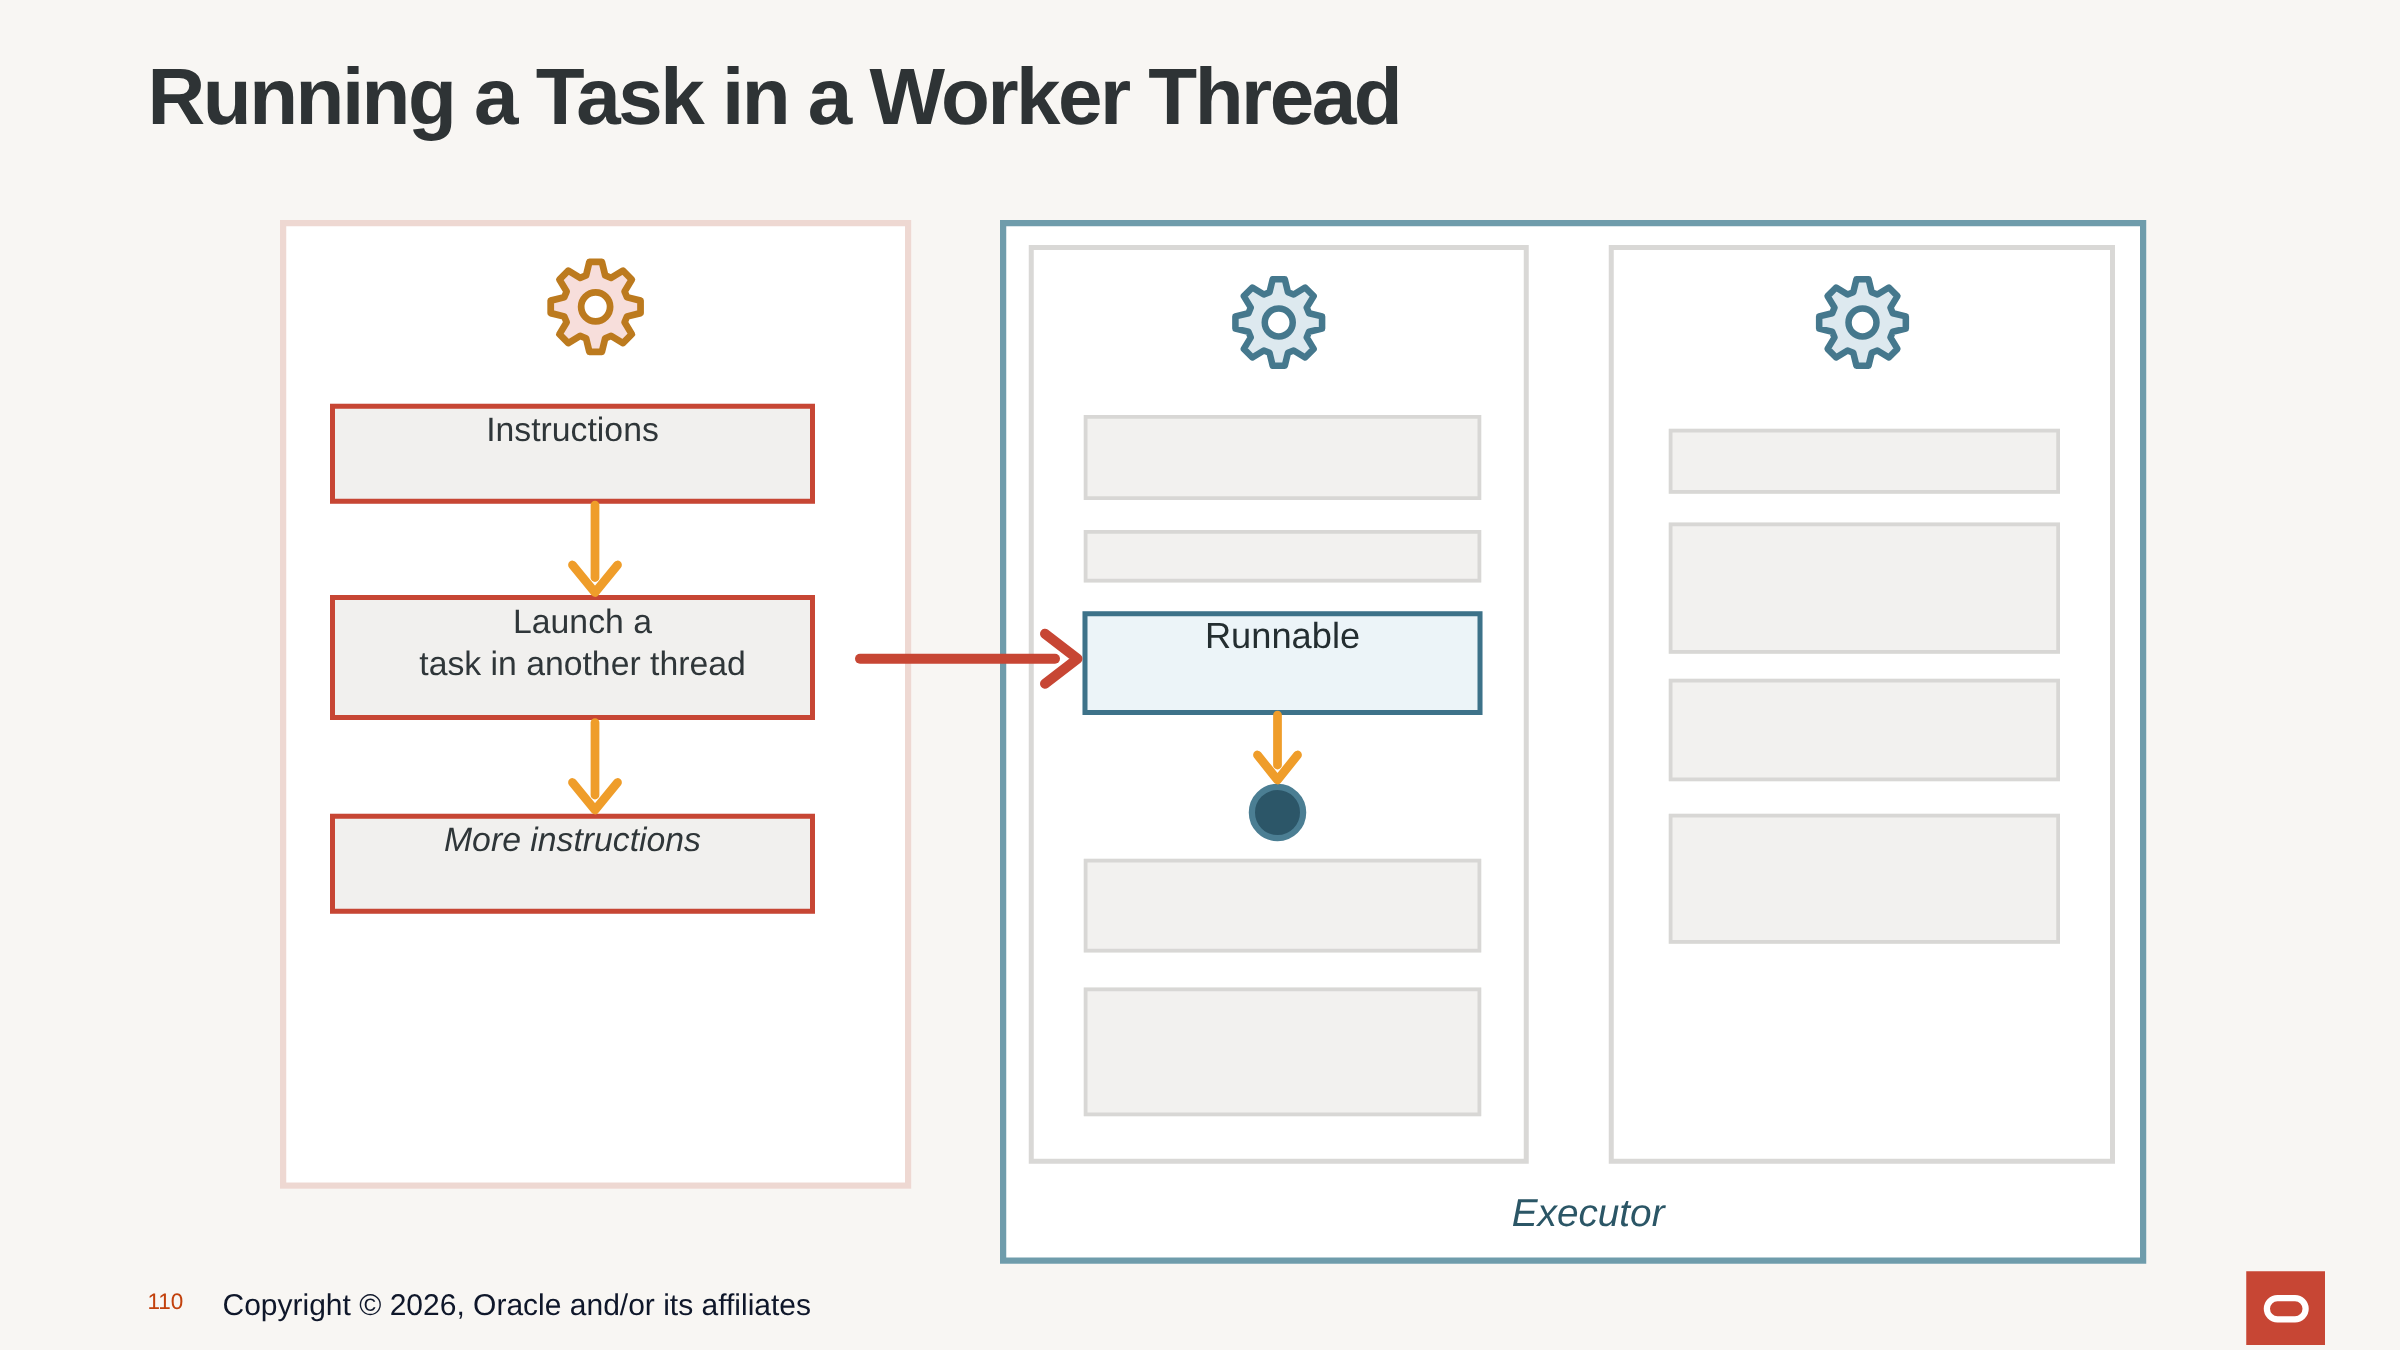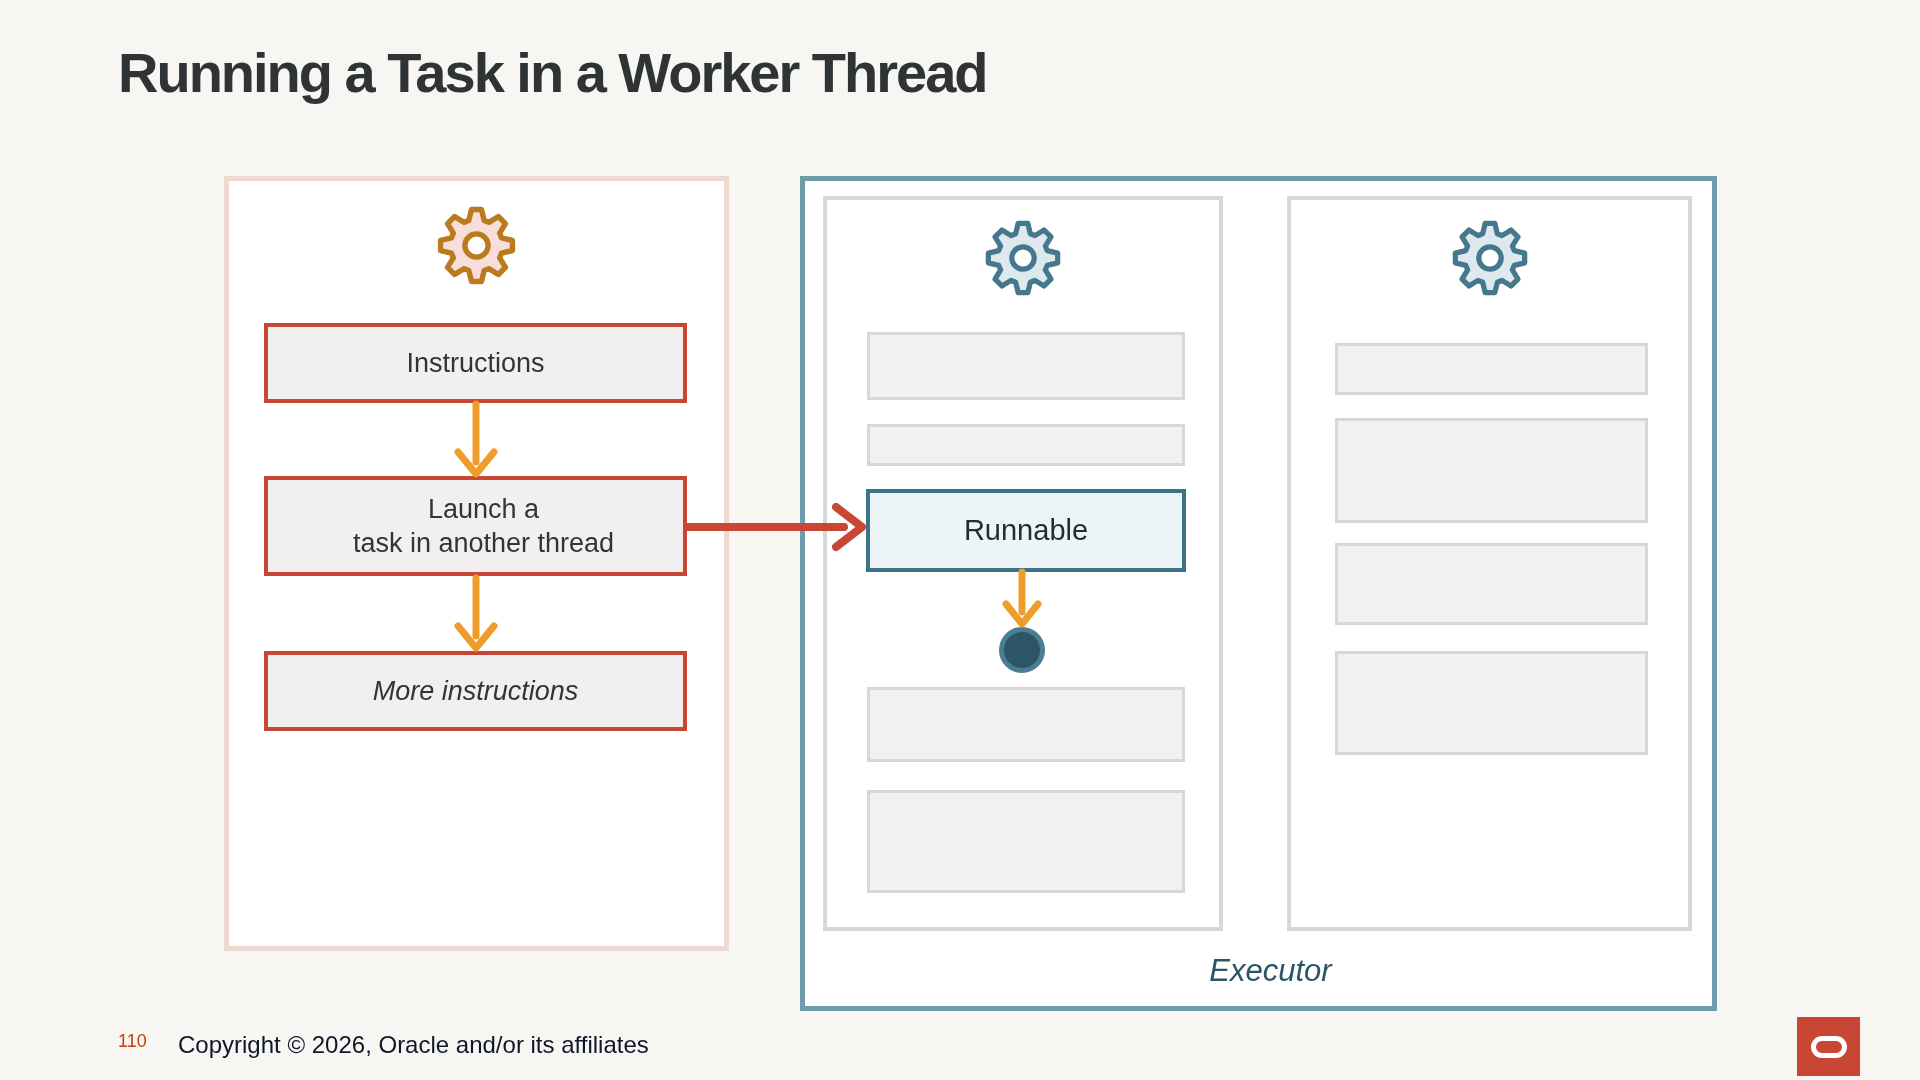--- a/index.html
+++ b/index.html
@@ -5,21 +5,21 @@
   html,body { margin:0; padding:0; }
   .stage {
     position:relative; width:1920px; height:1080px;
     background:#f8f6f3; overflow:hidden;
     font-family:"Liberation Sans", sans-serif;
   }
 
   
   .slide-title {
     position:absolute; left:118px; top:40px; margin:0;
-    font-size:56px; font-weight:800; letter-spacing:-2px;
+    font-size:64px; font-weight:800; letter-spacing:-2px;
     color:#2e3335;
   }
 
   
   .caller-panel {
     position:absolute; left:224px; top:176px; width:505px; height:775px;
     background:#ffffff; border:5px solid #eed8d2; box-sizing:border-box;
   }
 
   
@@ -29,38 +29,38 @@
   }
   .worker-panel {
     position:absolute; top:15px; width:400px; height:735px;
     background:#ffffff; border:4px solid #d9d8d6; box-sizing:border-box;
   }
   .worker-panel.p1 { left:18px; }
   .worker-panel.p2 { left:482px; width:405px; }
 
   
   .rbox {
-    position:absolute; left:35px; width:423px;
+    position:absolute; left:35px; width:388px;
     background:#f1f0ee; border:4px solid #c74634; box-sizing:border-box;
-    display:flex; align-items:center; justify-content:center;
+    display:flex; align-items:flex-start; justify-content:center;
     font-size:27px; color:#2f3639; text-align:center; line-height:34px;
     white-space:pre-line;
   }
 
   
   .slot {
     position:absolute; background:#f2f1ef; border:3px solid #d8d7d5;
     box-sizing:border-box;
   }
 
   
   .runnable {
     position:absolute; left:39px; top:289px; width:320px; height:83px;
     background:#ecf4f8; border:4px solid #3d7289; box-sizing:border-box;
-    display:flex; align-items:center; justify-content:center;
+    display:flex; justify-content:center;
     font-size:29px; color:#242e31;
   }
 
   
   .start-dot {
     position:absolute; left:999px; top:627px; width:46px; height:46px;
     border-radius:50%; background:#2c5668; border:5px solid #4b7e93;
     box-sizing:border-box;
   }
 

